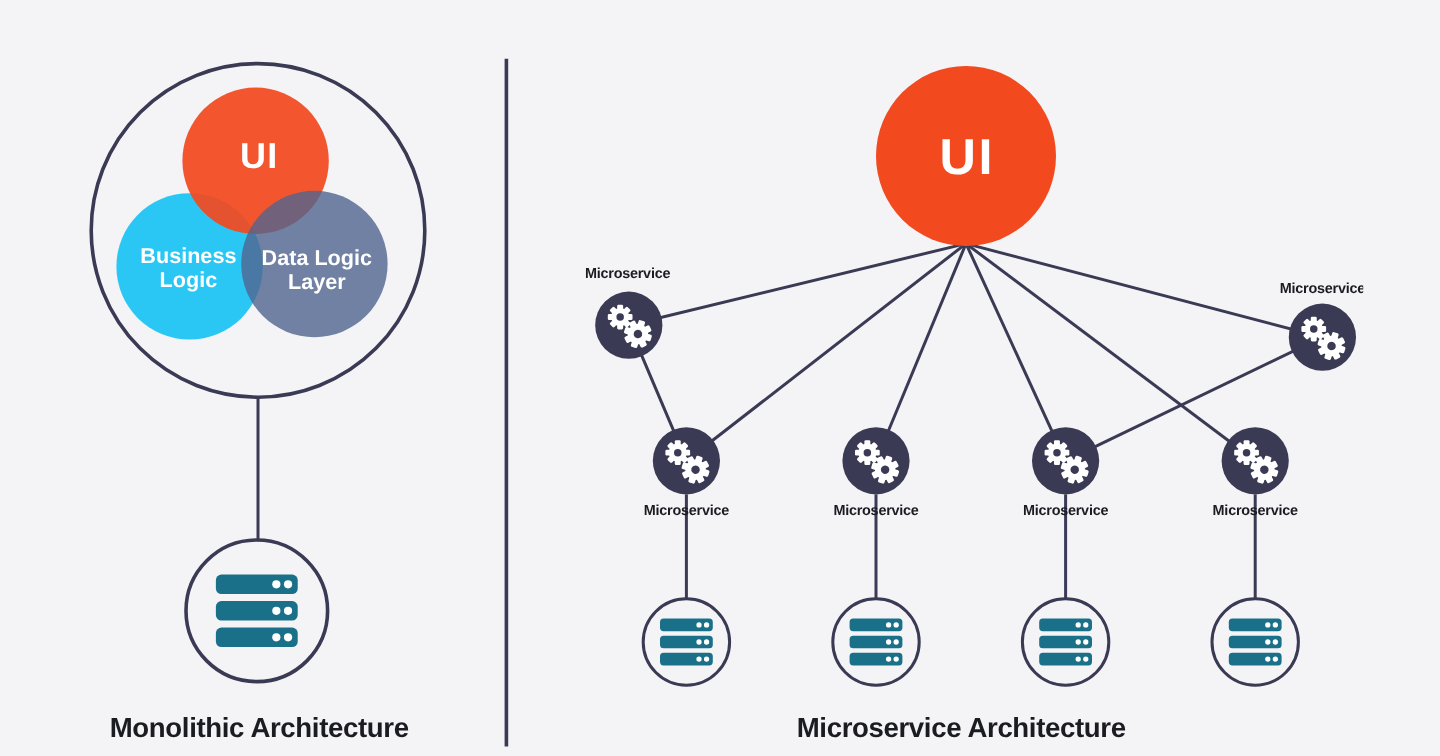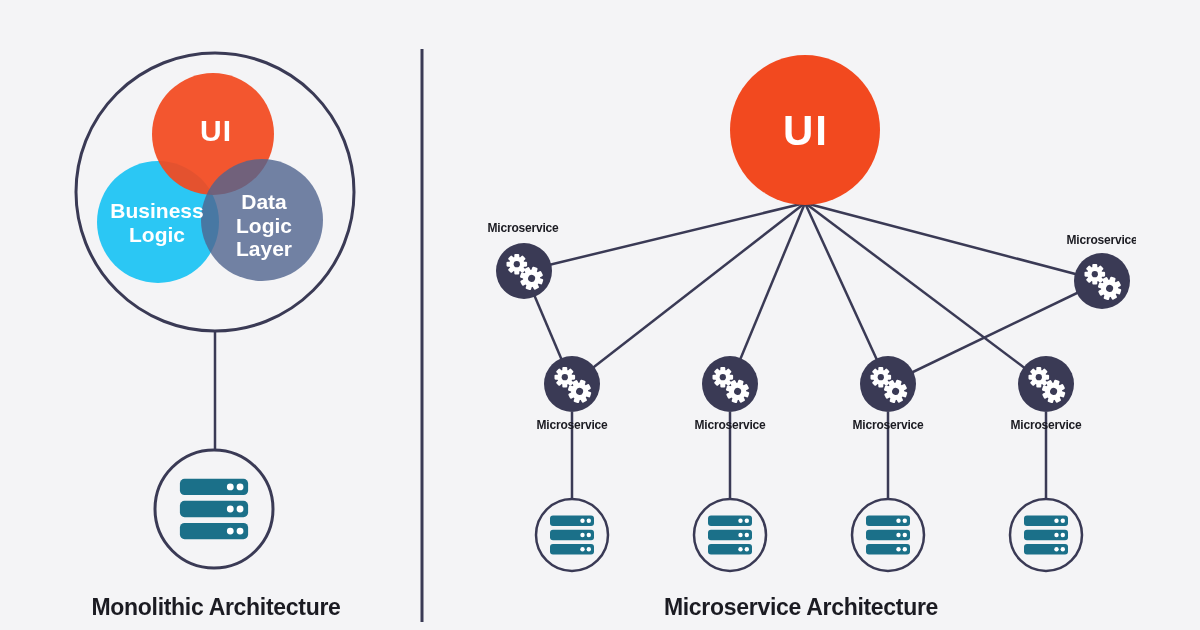--- a/index.html
+++ b/index.html
@@ -19,21 +19,21 @@
   .venn-slate{fill:var(--slate);fill-opacity:0.80;}
   .ui-solid{fill:var(--orange);}
   .g-white{fill:#FFFFFF;}
   .g-hole{fill:var(--navy);}
   .srv{fill:var(--teal);}
   .dot{fill:#FFFFFF;}
   .lbl{position:absolute;transform:translate(-50%,-50%);text-align:center;white-space:nowrap;}
   .lbl.wrap{white-space:normal;}
   .ui-text-left{font-size:30px;font-weight:600;letter-spacing:1px;color:var(--white_text);}
   .ui-text-right{font-size:42px;font-weight:600;letter-spacing:2px;color:var(--white_text);}
-  .venn-text{font-size:21px;font-weight:600;line-height:1.12;color:var(--white_text);}
+  .venn-text{font-size:18px;font-weight:600;line-height:1.12;color:var(--white_text);}
   .ms-label{font-size:12px;font-weight:700;letter-spacing:-0.2px;color:var(--label_dark);}
   .title{font-size:23px;font-weight:700;letter-spacing:-0.3px;color:var(--label_dark);}
 </style>
 </head>
 <body>
 
 <div class="stage">
 
   <svg viewBox="0 0 1200 630" width="1200" height="630">
     <defs>

